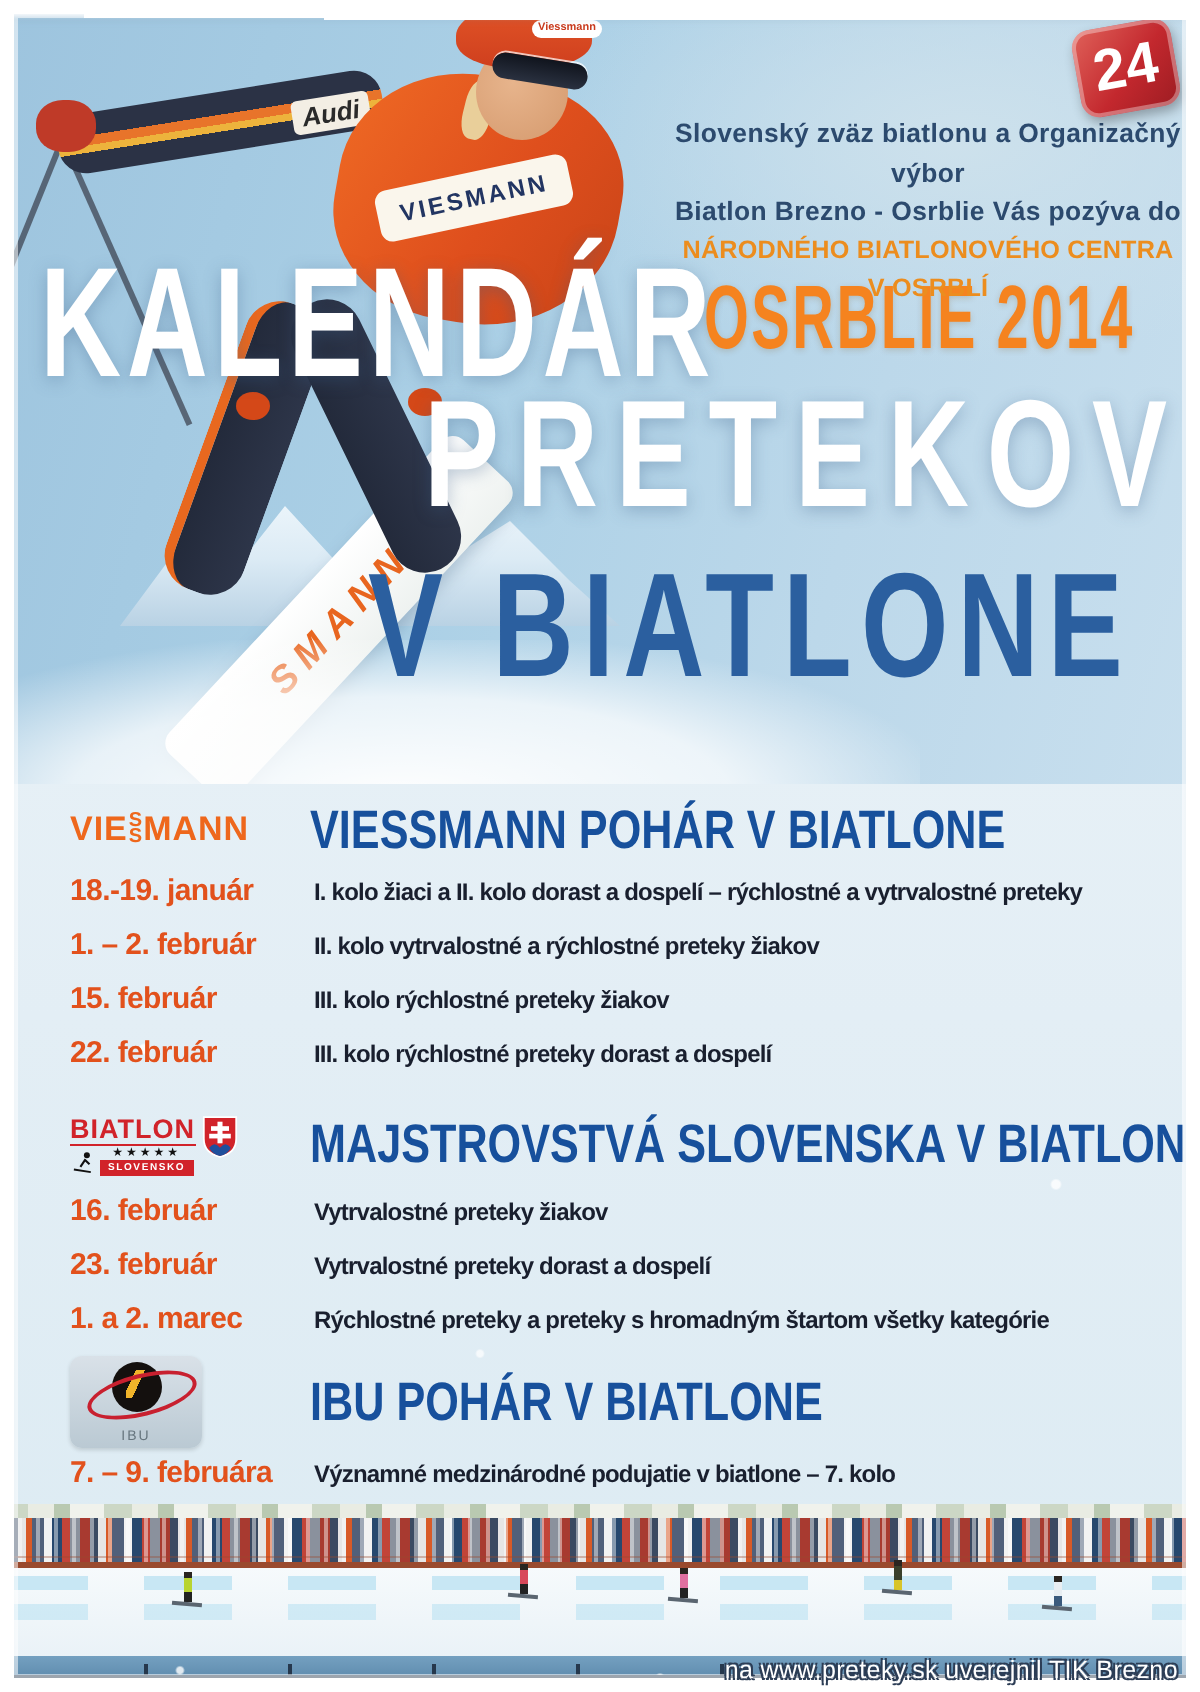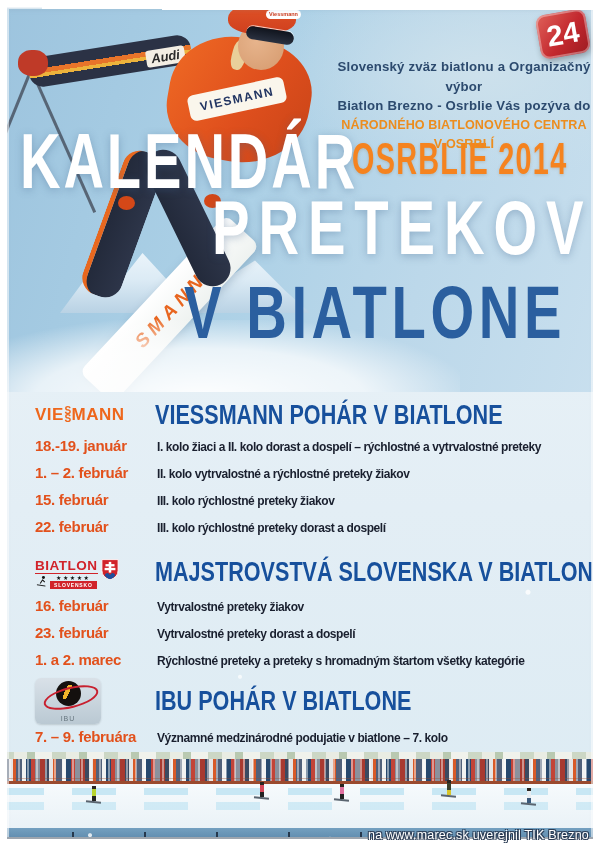--- a/index.html
+++ b/index.html
@@ -303,16 +303,16 @@
     <div class="ms" style="left:445px;top:28px">
         <span class="bd" style="background:linear-gradient(180deg,#2a2520 0 3px,#3a402c 3px 10px,#d8c428 10px 15px)"></span>
       </div>
     <div class="ms" style="left:525px;top:36px">
         <span class="bd" style="background:linear-gradient(180deg,#2a2520 0 3px,#e8eef2 3px 10px,#3a5a7c 10px 15px)"></span>
       </div>
     <div class="bluebar"></div>
     <div class="rail"></div>
   </div>
 
-  <div class="credit">na www.marec.sk uverejnil TIK Brezno</div>
+  <div class="credit">na www.preteky.sk uverejnil TIK Brezno</div>
 
   <div class="frame"></div>
 </div>
 
 </body></html>

